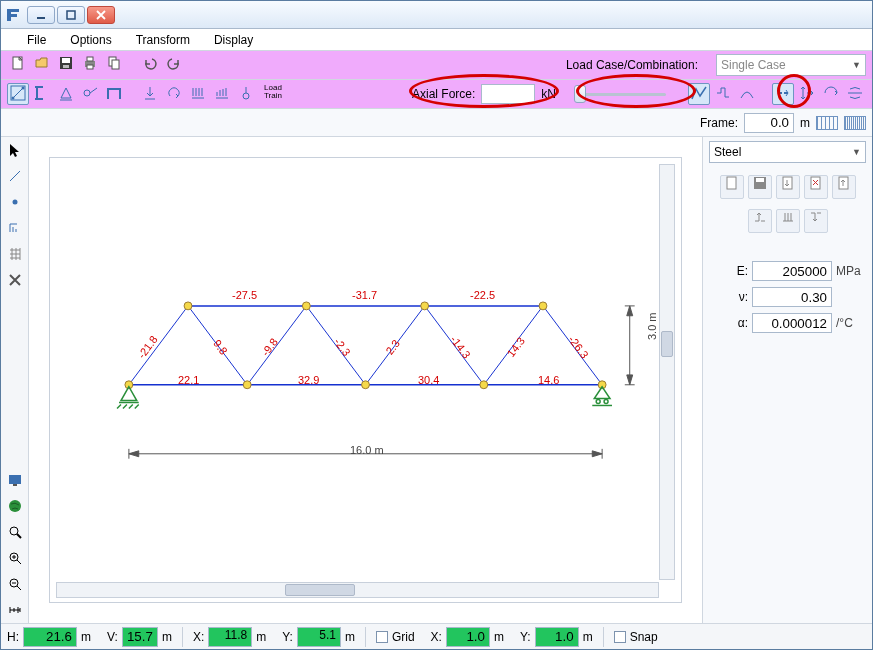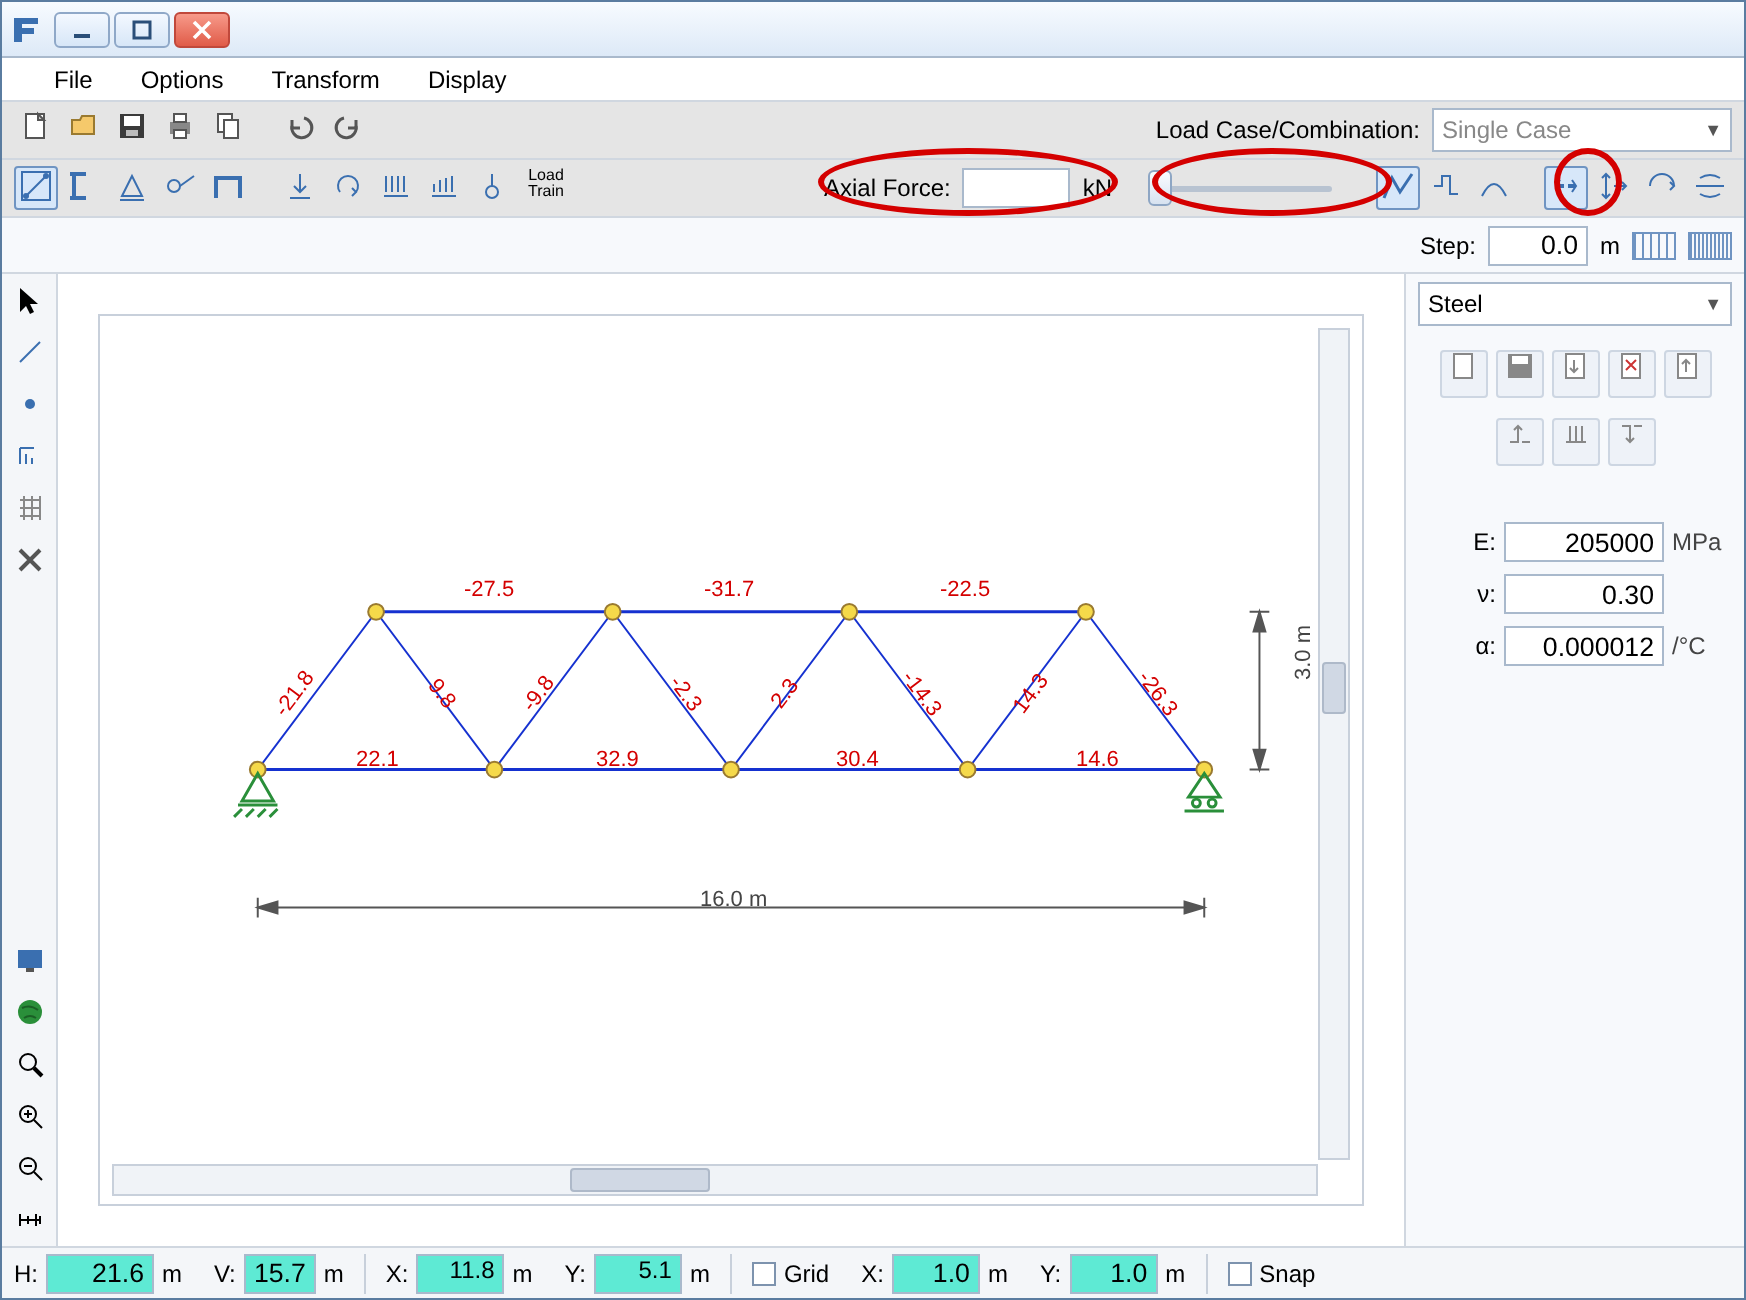--- a/index.html
+++ b/index.html
@@ -9,21 +9,21 @@
   .titlebar { height:28px; background:linear-gradient(#f7fbff,#dde9f7); display:flex; align-items:center; padding:0 4px; border-bottom:1px solid #a9b9cc;}
   .titlebar .appicon { width:16px; height:16px; margin-right:6px; display:flex; align-items:center; justify-content:center;}
   .titlebar .title { flex:1; color:#2a2a2a;}
   .winbtns { display:flex; gap:2px;}
   .winbtn { width:28px; height:18px; border:1px solid #8fa8c8; border-radius:3px; background:linear-gradient(#f3f8ff,#d7e6f7); display:flex; align-items:center; justify-content:center; font-size:10px; color:#2a4e78;}
   .winbtn.close { background:linear-gradient(#f79a8a,#e05b48); color:#fff; border-color:#c0483b;}
   
   .menubar { height:22px; display:flex; align-items:center; gap:16px; padding:0 22px; border-bottom:1px solid #d0d7e0;}
   .menuitem { padding:2px 4px; cursor:default;}
   
-  .toolbar { display:flex; align-items:center; padding:3px 6px; border-bottom:1px solid #d0d7e0; gap:2px; background:#e5e5e5;}
+  .toolbar { display:flex; align-items:center; padding:3px 6px; border-bottom:1px solid #d0d7e0; gap:2px; background:#f0abfc;}
   .toolbar .sep { width:10px;}
   .tbtn { width:22px; height:22px; border:1px solid transparent; display:flex; align-items:flex-start; justify-content:center; border-radius:2px; }
   .tbtn.active { border-color:#6f94c2; background:#d7e7f9;}
   .label { padding:0 4px;}
   .field { height:20px; border:1px solid #a9b9cc; background:#fff; padding:0 4px; text-align:right;}
   .slider { width:100px; height:18px; position:relative; }
   .slider .track { position:absolute; left:8px; right:8px; top:8px; height:3px; background:#b8c3d1; border-radius:2px;}
   .slider .thumb { position:absolute; left:0; top:0; width:12px; height:18px; background:linear-gradient(#fafcff,#d7e2f0); border:1px solid #8ea6c4; border-radius:3px;}
   .stepbar { display:flex; align-items:center; padding:2px 6px; border-bottom:1px solid #d0d7e0; justify-content:flex-end; gap:6px; background:#f7f9fc; height:28px;}
   .rulericon { display:inline-block; height:14px; width:22px; border:1px solid #6f94c2; background:repeating-linear-gradient(90deg,#6f94c2 0 1px,transparent 1px 4px);}
@@ -42,21 +42,21 @@
   .combo { height:22px; border:1px solid #a9b9cc; background:#fff; display:flex; align-items:center; padding:0 4px; justify-content:space-between;}
   .combo .arr { font-size:9px; color:#555;}
   .btnrow { display:flex; gap:4px; justify-content:center; flex-wrap:wrap; padding:6px 0; }
   .btnrow .tbtn { width:24px; height:24px; border:1px solid #cdd6e2; background:#eef2f8;}
   .proprow { display:flex; align-items:center; gap:4px; justify-content:flex-end;}
   .proprow .plabel { width:18px; text-align:right;}
   .proprow .pfield { width:80px; height:20px; border:1px solid #a9b9cc; background:#fff; text-align:right; padding:0 4px;}
   .proprow .punit { width:30px; text-align:left; color:#444;}
   
   .statusbar { display:flex; align-items:center; gap:4px; padding:2px 6px; border-top:1px solid #d0d7e0; height:26px; background:#f4f6f9;}
-  .statusbar .sfield { height:20px; border:1px solid #a9b9cc; background:#5eead4; padding:0 4px; text-align:right;}
+  .statusbar .sfield { height:20px; border:1px solid #a9b9cc; background:#22c55e; padding:0 4px; text-align:right;}
   .statusbar .vsep { width:1px; height:20px; background:#c8d0db; margin:0 6px;}
   .checkbox { width:12px; height:12px; border:1px solid #7d93ae; background:#fff; display:inline-block; vertical-align:middle;}
   
   svg { display:block; }
   
   .highlight { position:absolute; border:3px solid #d40000; border-radius:50%; pointer-events:none;}
   
   .truss { position:absolute; inset:0;}
   .vlabel { position:absolute; font-size:11px; color:#d40000; }
   .dimtext { position:absolute; font-size:11px; color:#444; }
@@ -140,21 +140,21 @@
         </svg>
       </div>
     <div class="tbtn">
         <svg width="16" height="16">
           <path d="M6 4 A5 5 0 1 0 12 8" fill="none" stroke="#555" stroke-width="1.5"></path>
           <path d="M12 5 L12 9 L8 9" fill="none" stroke="#555" stroke-width="1.5"></path>
         </svg>
       </div>
     <div style="flex:1"></div>
     <span class="label">Load Case/Combination:</span>
-    <div class="combo" style="width:150px;color:#888;">
+    <div class="combo" style="width:150px;color:#888;margin-left:12px;">
       <span>Single Case</span>
       <span class="arr">▼</span>
     </div>
   </div>
 
   <div class="toolbar" style="position:relative;">
     <div class="tbtn active">
         <svg width="18" height="18">
           <rect x="2" y="2" width="14" height="14" fill="none" stroke="#3a6fb0"></rect>
           <path d="M4 14 L14 4" stroke="#3a6fb0"></path>
@@ -268,21 +268,21 @@
           <path d="M4 5 Q9 2 14 5 M4 13 Q9 16 14 13" fill="none" stroke="#3a6fb0"></path>
         </svg>
       </div>
 
     <div class="highlight" style="left:408px; top:-6px; width:150px; height:34px;"></div>
     <div class="highlight" style="left:575px; top:-6px; width:120px; height:34px;"></div>
     <div class="highlight" style="left:776px; top:-6px; width:34px; height:34px;"></div>
   </div>
 
   <div class="stepbar">
-    <span>Step:</span>
+    <span>Frame:</span>
     <input class="field" style="width: 50px;" value="0.0">
     <span>m</span>
     <span class="rulericon"></span>
     <span class="rulericon" style="background:repeating-linear-gradient(90deg,#6f94c2 0 1px,transparent 1px 2px);"></span>
   </div>
 
   <div class="mainrow">
 
     <div class="lefttools">
       <div class="tbtn">

